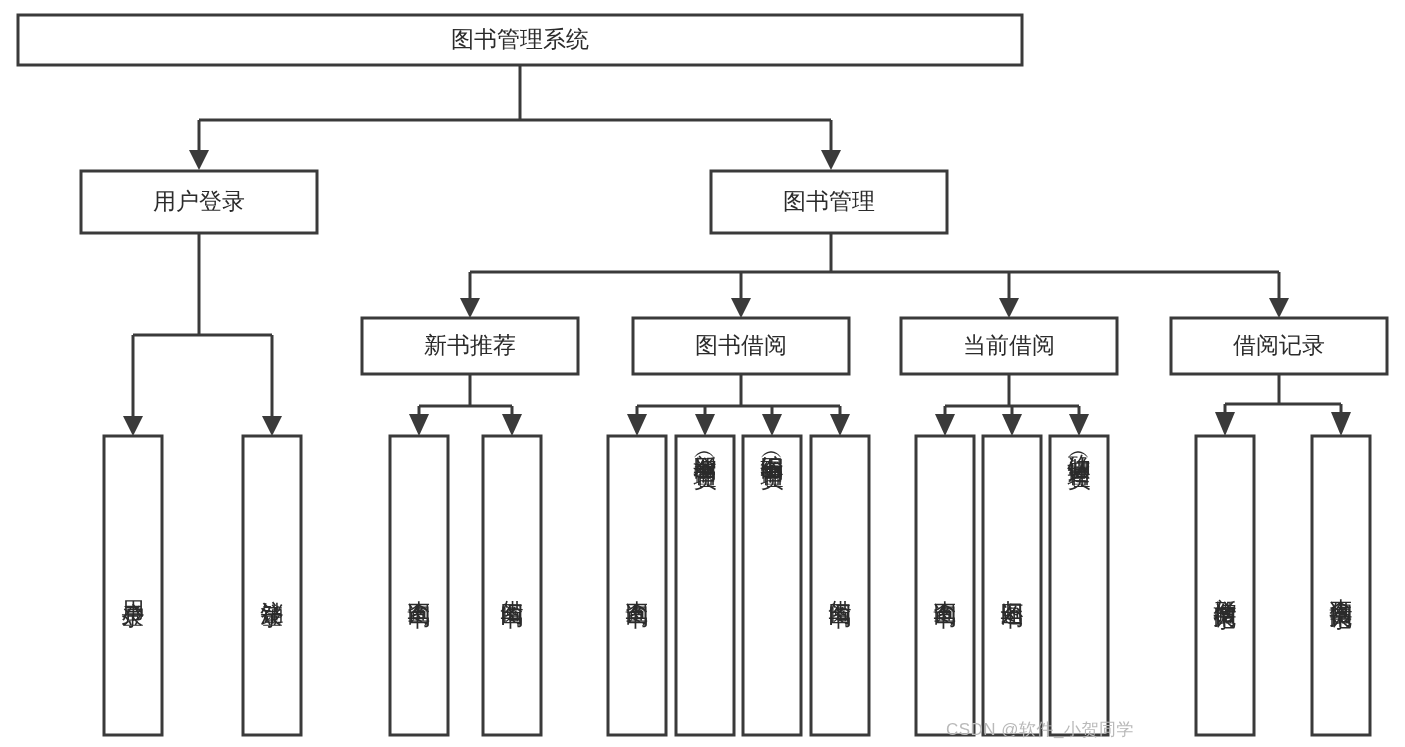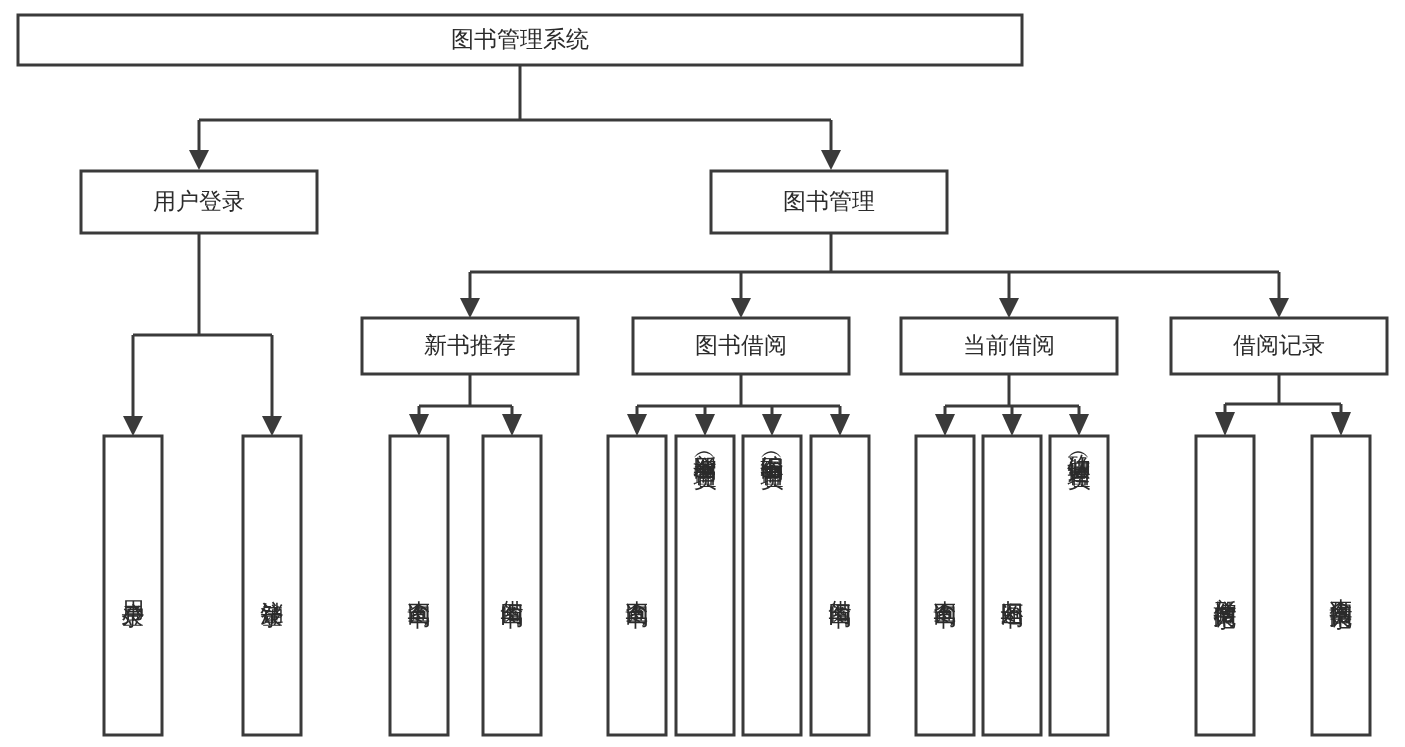--- a/index.html
+++ b/index.html
@@ -222,13 +222,14 @@
   <div class="leaf-label-wrap" style="left:1050px; top:436px; width:58px; height:299px; align-items:flex-start;">
     <span class="leaf-label">确认归还（管理员）</span>
   </div>
   <div class="leaf-label-wrap" style="left:1196px; top:436px; width:58px; height:299px;">
     <span class="leaf-label">新增借阅记录</span>
   </div>
   <div class="leaf-label-wrap" style="left:1312px; top:436px; width:58px; height:299px;">
     <span class="leaf-label">查询借阅记录</span>
   </div>
 
+  <div class="watermark">CSDN @软件_小贺同学</div>
 </div>
 
 </body></html>

